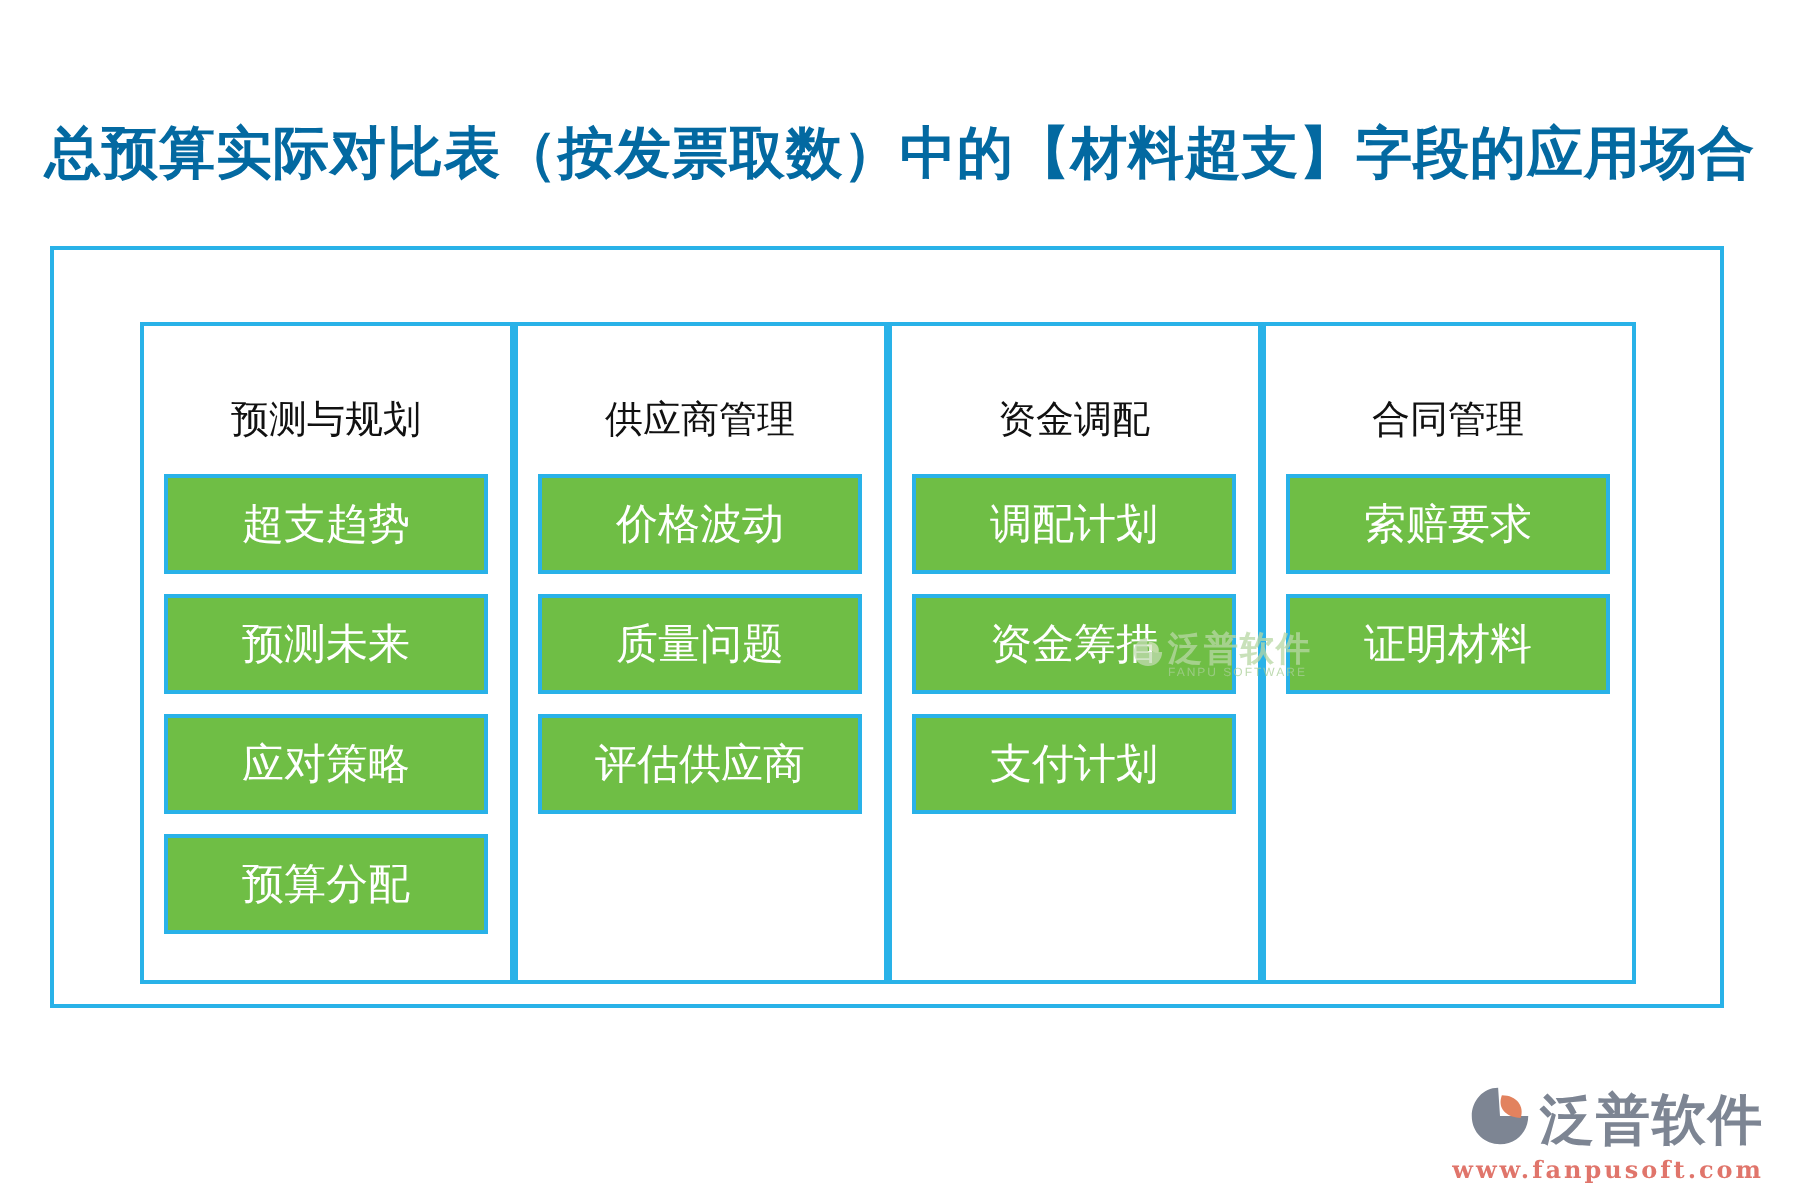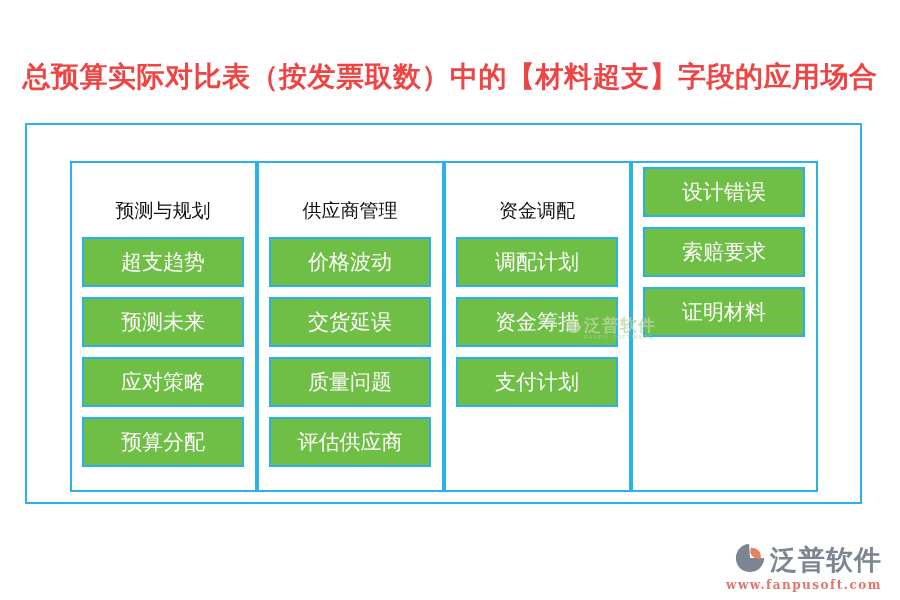--- a/index.html
+++ b/index.html
@@ -11,21 +11,21 @@
     position: relative;
   }
   .page { position: relative; width: 900px; height: 600px; background: #fff; }
 
   .title {
     position: absolute;
     top: 58px; left: 0; width: 900px;
     text-align: center;
     font-size: 28px;
     font-weight: bold;
-    color: #ef4444;
+    color: #0369a1;
     letter-spacing: 0.5px;
     white-space: nowrap;
   }
 
   .outer-box {
     position: absolute;
     left: 25px; top: 123px;
     width: 837px; height: 381px;
     border: 2px solid #29b2e8;
     display: flex;
@@ -135,38 +135,37 @@
           <div class="btn">预测未来</div>
           <div class="btn">应对策略</div>
           <div class="btn">预算分配</div>
         </div>
     </div>
 
     <div class="column">
       <div class="col-header">供应商管理</div>
       <div class="col-buttons">
           <div class="btn">价格波动</div>
-          <div class="btn">交货延误</div>
           <div class="btn">质量问题</div>
           <div class="btn">评估供应商</div>
         </div>
     </div>
 
     <div class="column">
       <div class="col-header">资金调配</div>
       <div class="col-buttons">
           <div class="btn">调配计划</div>
           <div class="btn">资金筹措</div>
           <div class="btn">支付计划</div>
         </div>
     </div>
 
     <div class="column">
+      <div class="col-header">合同管理</div>
       <div class="col-buttons">
-          <div class="btn">设计错误</div>
           <div class="btn">索赔要求</div>
           <div class="btn">证明材料</div>
         </div>
     </div>
   </div>
 
   <div class="watermark">
     <span class="wm-leaf">
       <svg width="16" height="16" viewBox="0 0 34 34">
         <path d="M16 2 C8 2 2 9 2 17 C2 26 9 32 17 32 C26 32 32 25 32 17 L17 17 Z" fill="#c2dcb2"></path>

